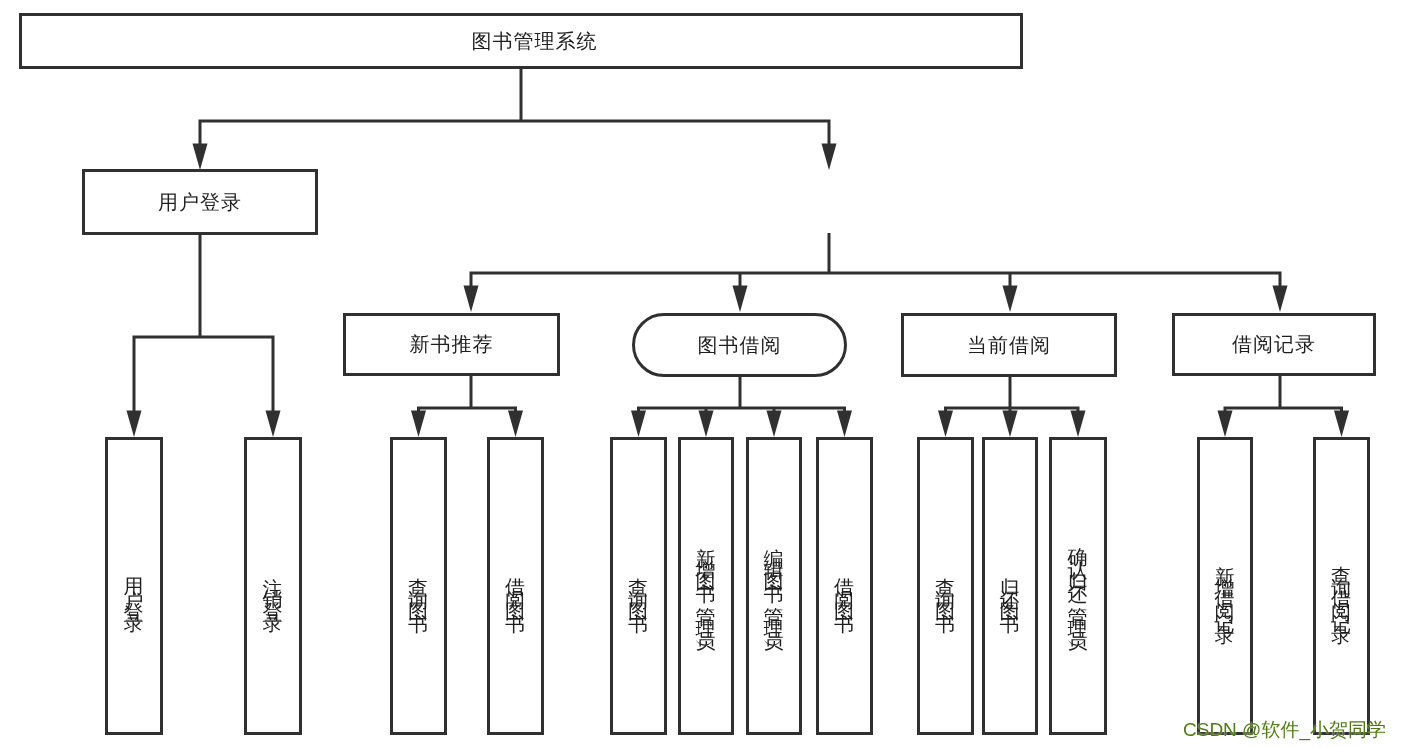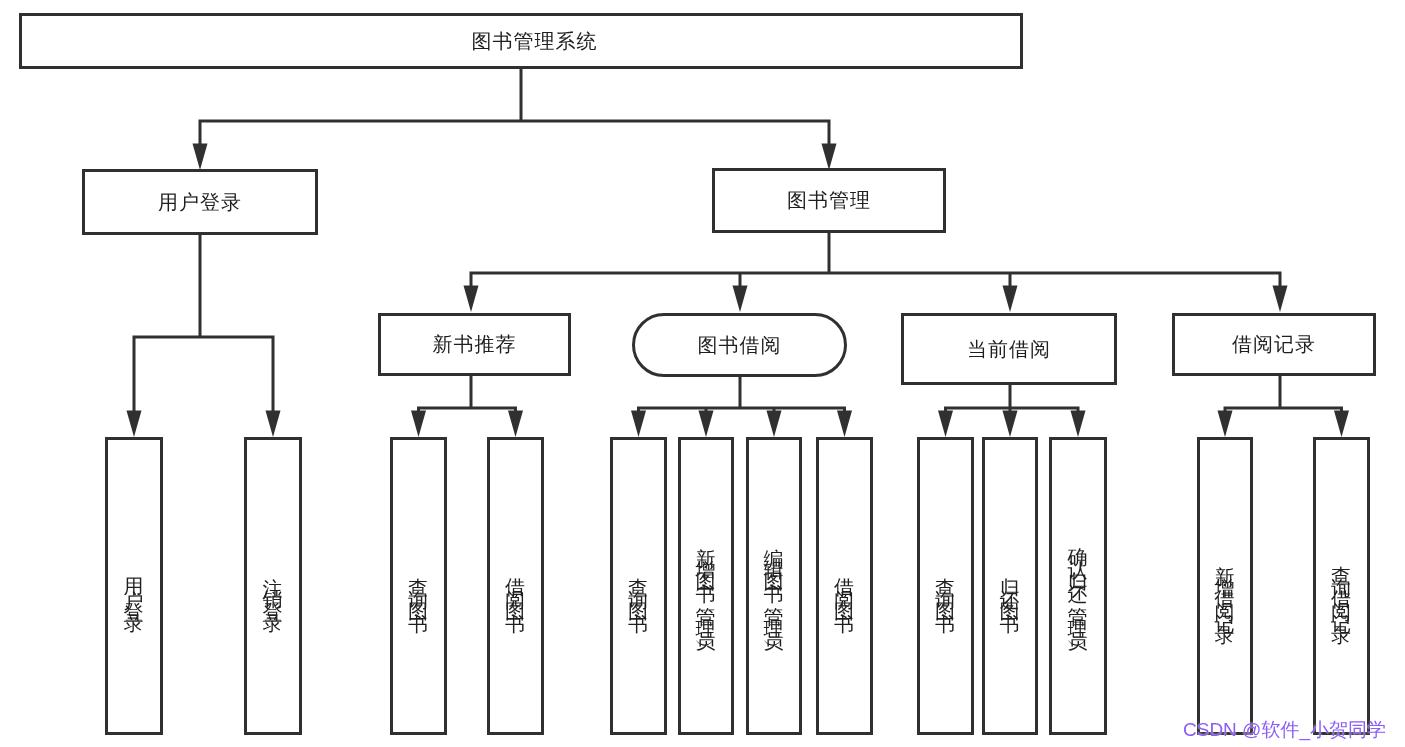--- a/index.html
+++ b/index.html
@@ -16,42 +16,42 @@
   }
   .hlabel{font-size:20px;letter-spacing:1px;white-space:nowrap;}
   .vlabel{
     writing-mode:vertical-rl;text-orientation:mixed;
     font-size:20px;letter-spacing:12px;line-height:1;white-space:nowrap;
   }
   
   .b-root   {left:19px;  top:13px;  width:1004px;height:56px;padding-left:27px;}
   .b-login  {left:82px;  top:169px; width:236px; height:66px;}
   .b-mgmt   {left:712px; top:168px; width:234px; height:65px;}
-  .b-newbook{left:378px; top:313px; width:193px; height:63px;}
+  .b-newbook{left:343px; top:313px; width:217px; height:63px;}
   .b-borrow {left:632px; top:313px; width:215px; height:64px;border-radius:32px;}
-  .b-current{left:901px; top:313px; width:216px; height:72px;}
+  .b-current{left:901px; top:313px; width:216px; height:64px;}
   .b-records{left:1172px;top:313px; width:204px; height:63px;}
   
   .leaf{top:437px;height:298px;overflow:hidden;}
   .b-a1{left:105px;width:58px;}
   .b-a2{left:244px;width:58px;}
   .b-b1{left:390px;width:57px;}
   .b-b2{left:487px;width:57px;}
   .b-c1{left:610px;width:57px;}
   .b-c2{left:678px;width:56px;}
   .b-c3{left:746px;width:56px;}
   .b-c4{left:816px;width:57px;}
   .b-d1{left:917px;width:57px;}
   .b-d2{left:982px;width:56px;}
   .b-d3{left:1049px;width:58px;}
   .b-e1{left:1197px;width:56px;}
   .b-e2{left:1313px;width:57px;}
   .watermark{
     position:absolute;left:1183px;top:717px;z-index:3;
-    font-size:19px;color:#8b5cf6;white-space:nowrap;
+    font-size:19px;color:#4d7c0f;white-space:nowrap;
     text-shadow:0 0 2px #ffffff;
   }
 </style>
 </head>
 <body>
 
 <div class="canvas">
 
   <svg class="wires" width="1405" height="747" viewBox="0 0 1405 747">
     <g stroke="#303030" stroke-width="3" fill="none">
@@ -110,23 +110,20 @@
     </g>
   </svg>
 
   <div class="node b-root">
     <span class="hlabel">图书管理系统</span>
   </div>
 
   <div class="node b-login">
     <span class="hlabel">用户登录</span>
   </div>
-  <div class="node b-mgmt">
-    <span class="hlabel">图书管理</span>
-  </div>
 
   <div class="node b-newbook">
     <span class="hlabel">新书推荐</span>
   </div>
   <div class="node b-borrow">
     <span class="hlabel">图书借阅</span>
   </div>
   <div class="node b-current">
     <span class="hlabel">当前借阅</span>
   </div>

